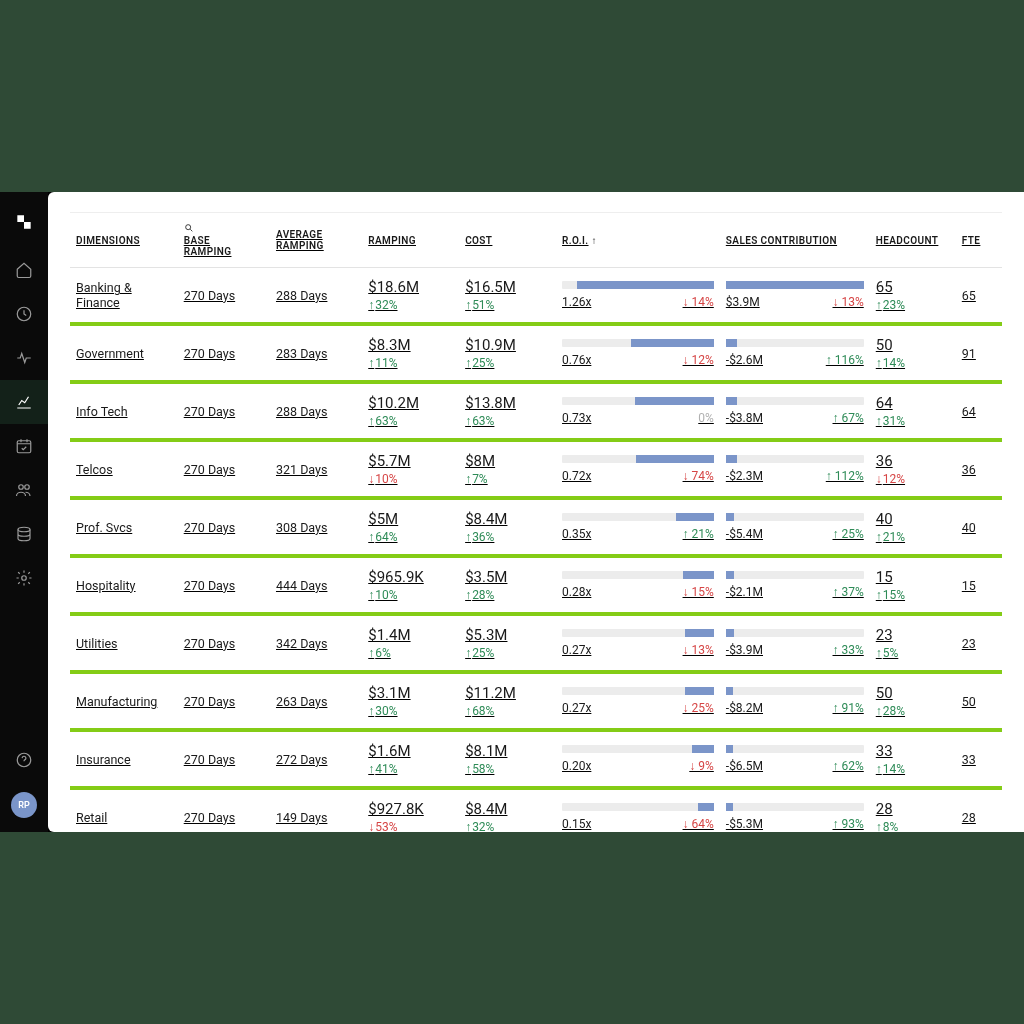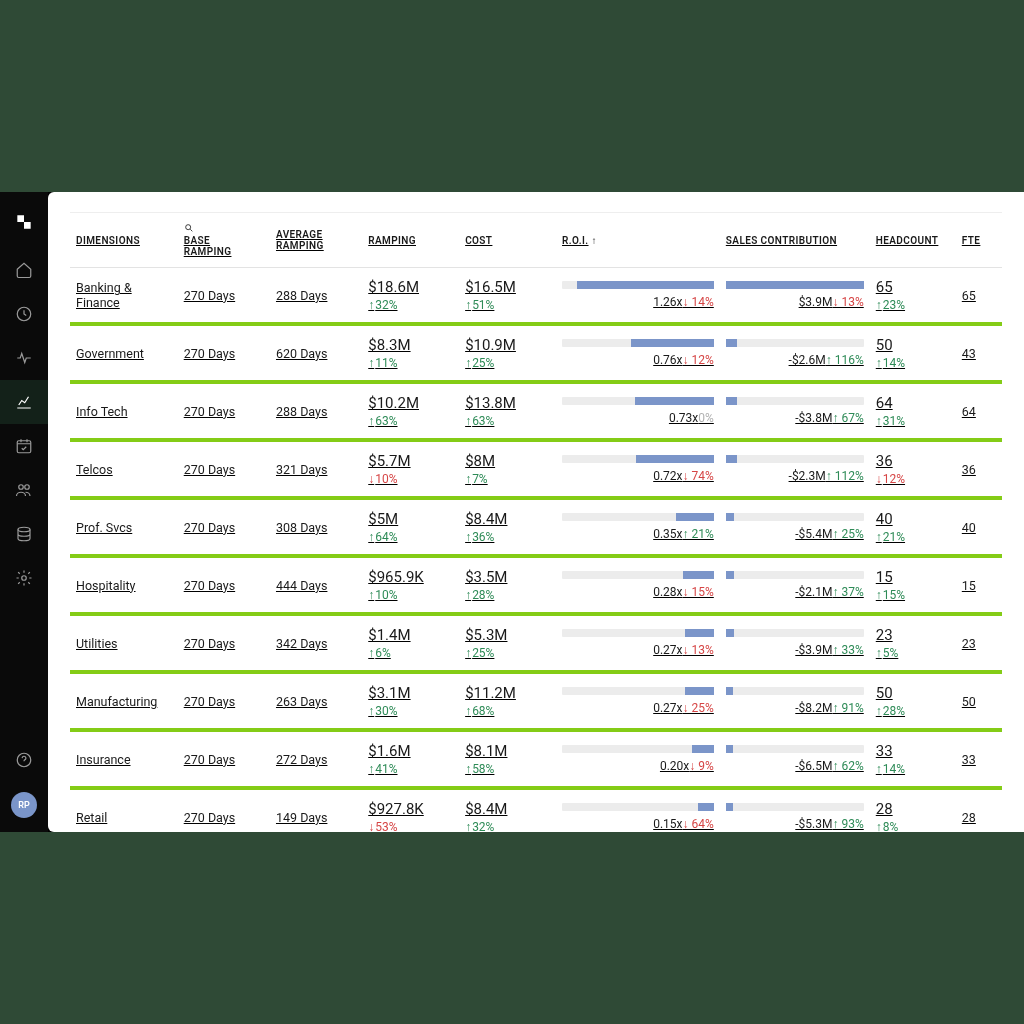--- a/index.html
+++ b/index.html
@@ -179,21 +179,21 @@
     width: 100%;
     margin-bottom: 4px;
   }
   .bar-fill {
     position: absolute;
     top: 0; bottom: 0;
     background: #7b95c9;
   }
   .under-bar {
     display: flex;
-    justify-content: flex-end;
+    justify-content: space-between;
     align-items: baseline;
     font-size: 11px;
   }
   .under-bar .left { color: #1a1a1a; font-size: 12px; }
   .col-dimensions { width: 92px; }
   .col-base { width: 80px; }
   .col-avg { width: 80px; }
   .col-rev { width: 84px; }
   .col-cost { width: 84px; }
   .col-roi { width: 142px; }
@@ -330,21 +330,21 @@
     </td>
     <td class="hc-cell">
       <div class="val-main">65</div>
       <div class="delta up"><span class="arrow">↑</span>23%</div>
     </td>
     <td class="fte-cell">65</td>
   </tr>
             <tr>
     <td class="dim-cell">Government</td>
     <td class="days-cell">270 Days</td>
-    <td class="days-cell">620 Days</td>
+    <td class="days-cell">283 Days</td>
     <td class="num-cell">
       <div class="val-main">$8.3M</div>
       <div class="delta up"><span class="arrow">↑</span>11%</div>
     </td>
     <td class="num-cell">
       <div class="val-main">$10.9M</div>
       <div class="delta up"><span class="arrow">↑</span>25%</div>
     </td>
     <td class="roi-cell">
       <div class="bar-wrap">
@@ -361,21 +361,21 @@
       </div>
       <div class="under-bar">
         <span class="left">-$2.6M</span>
         <span class="delta up">↑ 116%</span>
       </div>
     </td>
     <td class="hc-cell">
       <div class="val-main">50</div>
       <div class="delta up"><span class="arrow">↑</span>14%</div>
     </td>
-    <td class="fte-cell">43</td>
+    <td class="fte-cell">91</td>
   </tr>
             <tr>
     <td class="dim-cell">Info Tech</td>
     <td class="days-cell">270 Days</td>
     <td class="days-cell">288 Days</td>
     <td class="num-cell">
       <div class="val-main">$10.2M</div>
       <div class="delta up"><span class="arrow">↑</span>63%</div>
     </td>
     <td class="num-cell">

